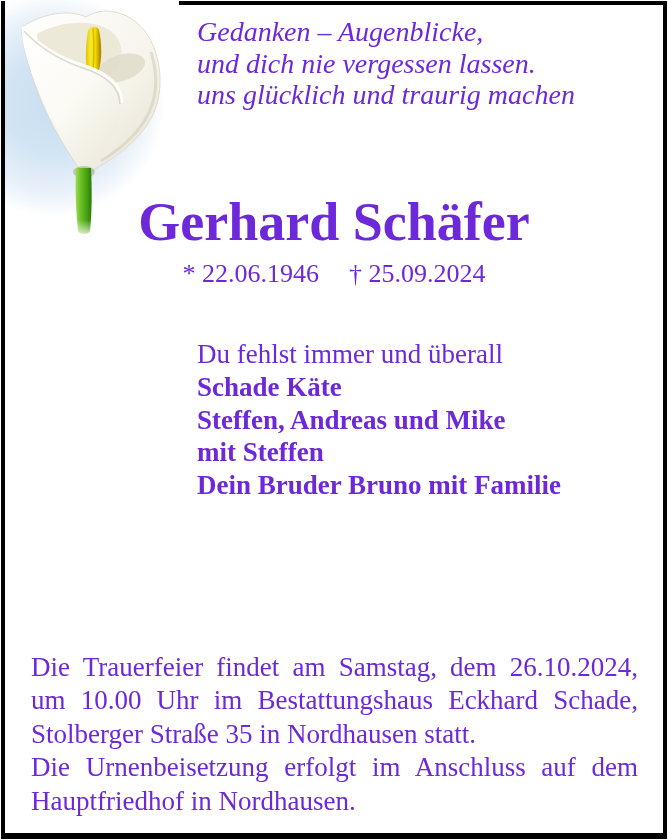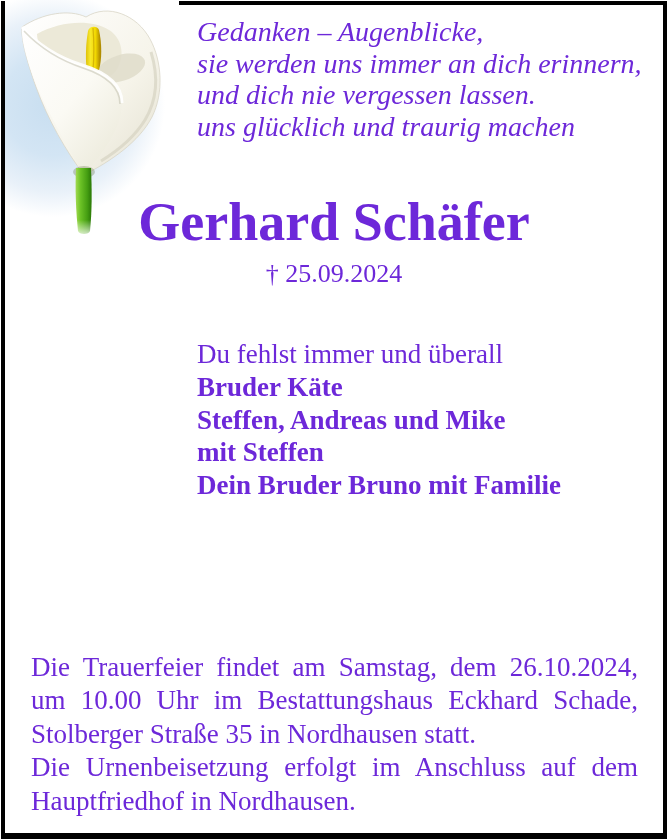--- a/index.html
+++ b/index.html
@@ -104,34 +104,34 @@
       <path d="M 19,31 C 35,48 54,60 78,68 C 102,76 115,88 115,104" fill="none" stroke="#c7c4b4" stroke-width="1.6" opacity="0.6"></path>
       <path d="M 146,52 C 154,78 152,100 140,120 C 130,136 114,150 96,161" fill="none" stroke="#d6d3c2" stroke-width="3" opacity="0.7"></path>
       <ellipse cx="79" cy="172" rx="11" ry="6" fill="#6f7a52" opacity="0.35"></ellipse>
       <path d="M 71,168 L 86,168 C 87,190 87,212 85,231 C 84,235 74,235 73,231 C 71,212 70,190 71,168 Z" fill="url(#stemG)"></path>
       <rect x="64" y="220" width="30" height="18" fill="url(#stemFade)"></rect>
     </svg>
   </div>
 
   <div class="quote">
     <div>Gedanken – Augenblicke,</div>
-    <div>sie werden uns immer an dich erinnern,</div>
     <div>und dich nie vergessen lassen.</div>
     <div>uns glücklich und traurig machen</div>
   </div>
 
   <h1 class="name">Gerhard Schäfer</h1>
 
   <div class="dates">
+    <span>* 22.06.1946</span>
     <span>† 25.09.2024</span>
   </div>
 
   <div class="farewell">
     <div>Du fehlst immer und überall</div>
-    <div class="b">Bruder Käte</div>
+    <div class="b">Schade Käte</div>
     <div class="b">Steffen, Andreas und Mike</div>
     <div class="b">mit Steffen</div>
     <div class="b">Dein Bruder Bruno mit Familie</div>
   </div>
 
 
   <div class="funeral">
     <div class="f-line f-just">Die Trauerfeier findet am Samstag, dem 26.10.2024,</div>
     <div class="f-line f-just">um 10.00 Uhr im Bestattungshaus Eckhard Schade,</div>
     <div class="f-line">Stolberger Straße 35 in Nordhausen statt.</div>

